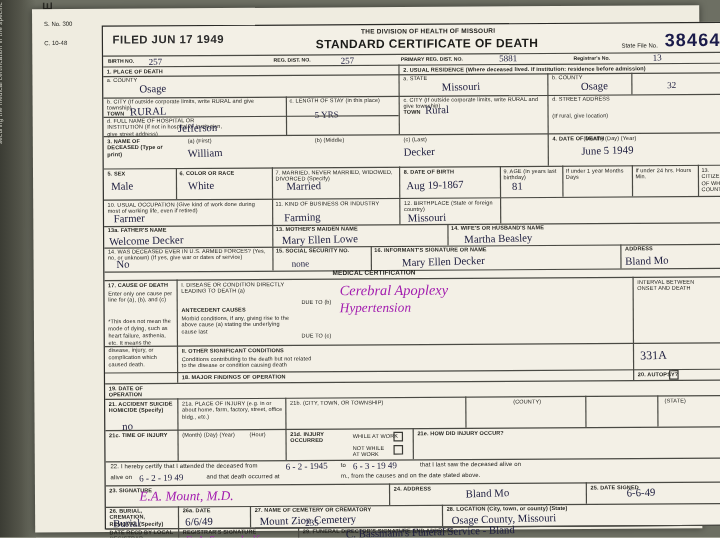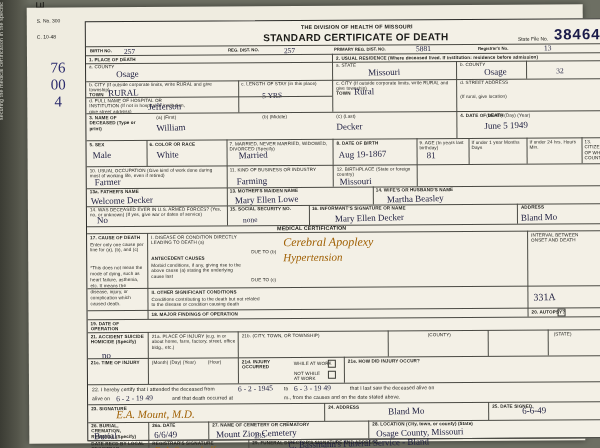--- a/index.html
+++ b/index.html
@@ -54,21 +54,21 @@
   }
   .hand{
     position:absolute;
     font-family:"Liberation Serif",serif;
     color:#1d1d3f;
   }
   .hw{ font-size:9px; }
   .hw-s{ font-size:7.5px; }
   .script{
     font-family:"Liberation Serif",serif;
-    font-style:italic;color:#a16207;
+    font-style:italic;color:#a21caf;
   }
   .title{
     position:absolute;text-align:center;font-size:8.5px;font-weight:bold;
     letter-spacing:.3px;color:#1b1b18;
   }
   .subtitle{
     position:absolute;text-align:center;font-size:5.4px;color:#1b1b18;
     letter-spacing:.2px;
   }
   .filed{
@@ -87,29 +87,27 @@
 <body>
 
 <div class="page">
 
   <div class="gutter"></div>
   <div class="vert-text">securing the medical certification in the specific manner reserved for the physician's use. Do not write in this margin.</div>
   <div class="vert-text2">WRITE PLAINLY—USING UNFADING BLACK INK—MAKE A PERMANENT RECORD</div>
 
   <div class="sheet">
 
-    <div class="left-notes" style="left:18px;top:52px;">
-      <div style="line-height:17px;">76 00 4</div>
-    </div>
 
     <div class="tiny" style="left:10px;top:10px;font-size:5px;">S.  No. 300</div>
     <div class="tiny" style="left:10px;top:26px;font-size:5px;">C. 10-48</div>
 
     <div class="frame">
 
+      <div class="filed" style="left:8px;top:6px;">FILED JUN 17 1949</div>
       <div class="subtitle" style="left:146px;top:3px;width:250px;font-weight:bold;">THE DIVISION OF HEALTH OF MISSOURI</div>
       <div class="title" style="left:120px;top:11px;width:300px;font-size:10px;">STANDARD CERTIFICATE OF DEATH</div>
       <div class="tiny" style="left:432px;top:16px;font-size:5px;">State File No.</div>
       <div class="bignum" style="left:468px;top:6px;">38464</div>
 
       <div class="row" style="top:24px;"></div>
       <div class="tiny" style="left:4px;top:26px;font-weight:bold;">BIRTH NO.</div>
       <div class="hand hw-s rot" style="left:38px;top:25px;">257</div>
       <div class="tiny" style="left:142px;top:26px;font-weight:bold;">REG. DIST. NO.</div>
       <div class="hand hw-s rot" style="left:198px;top:25px;">257</div>

